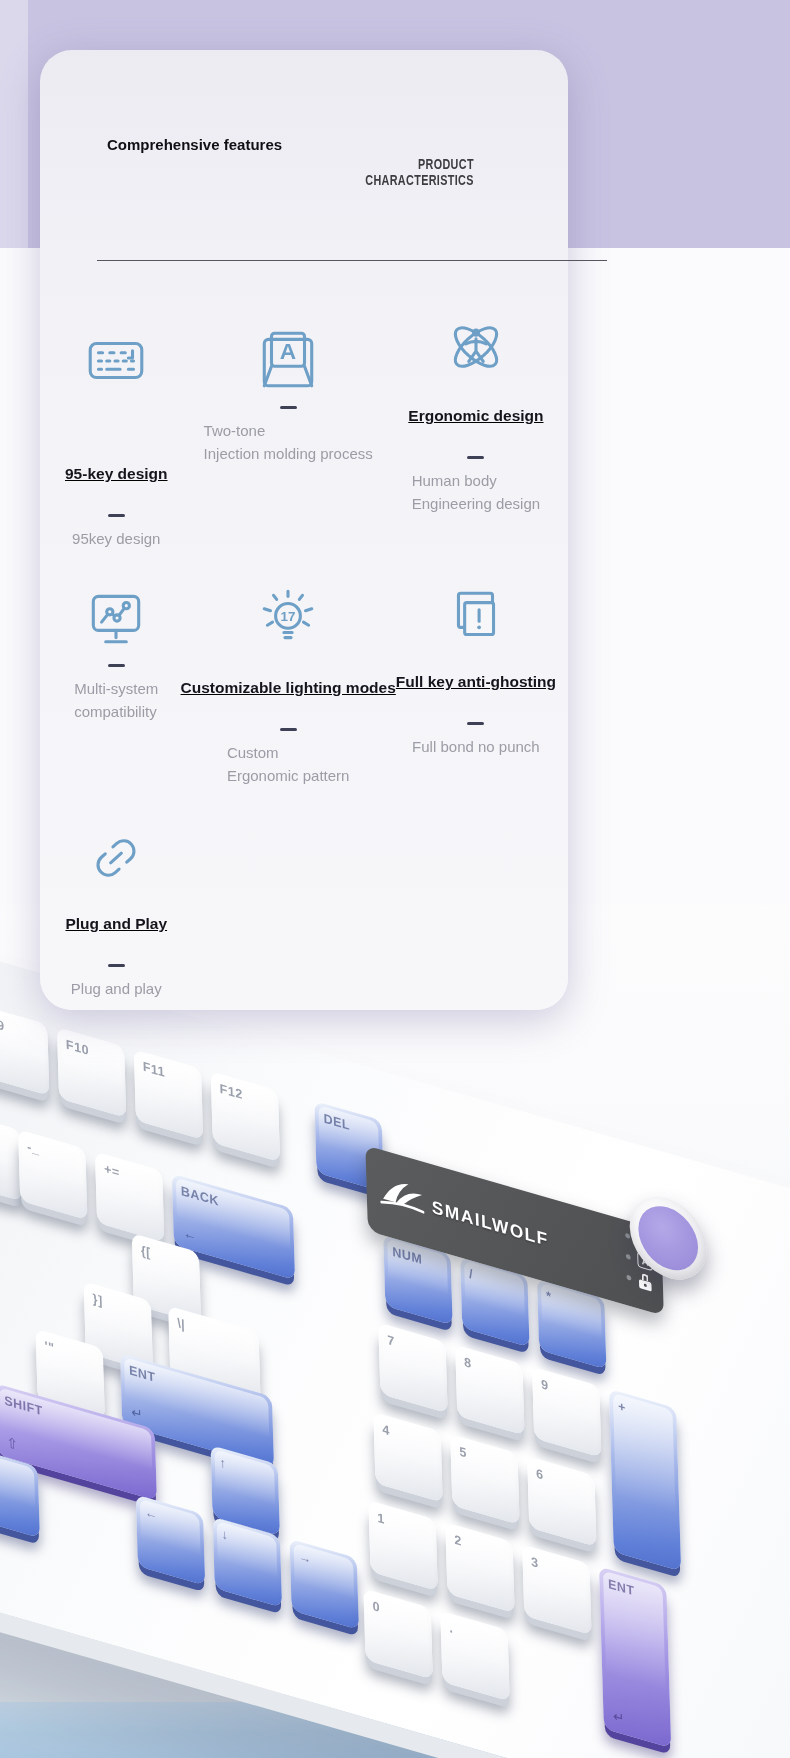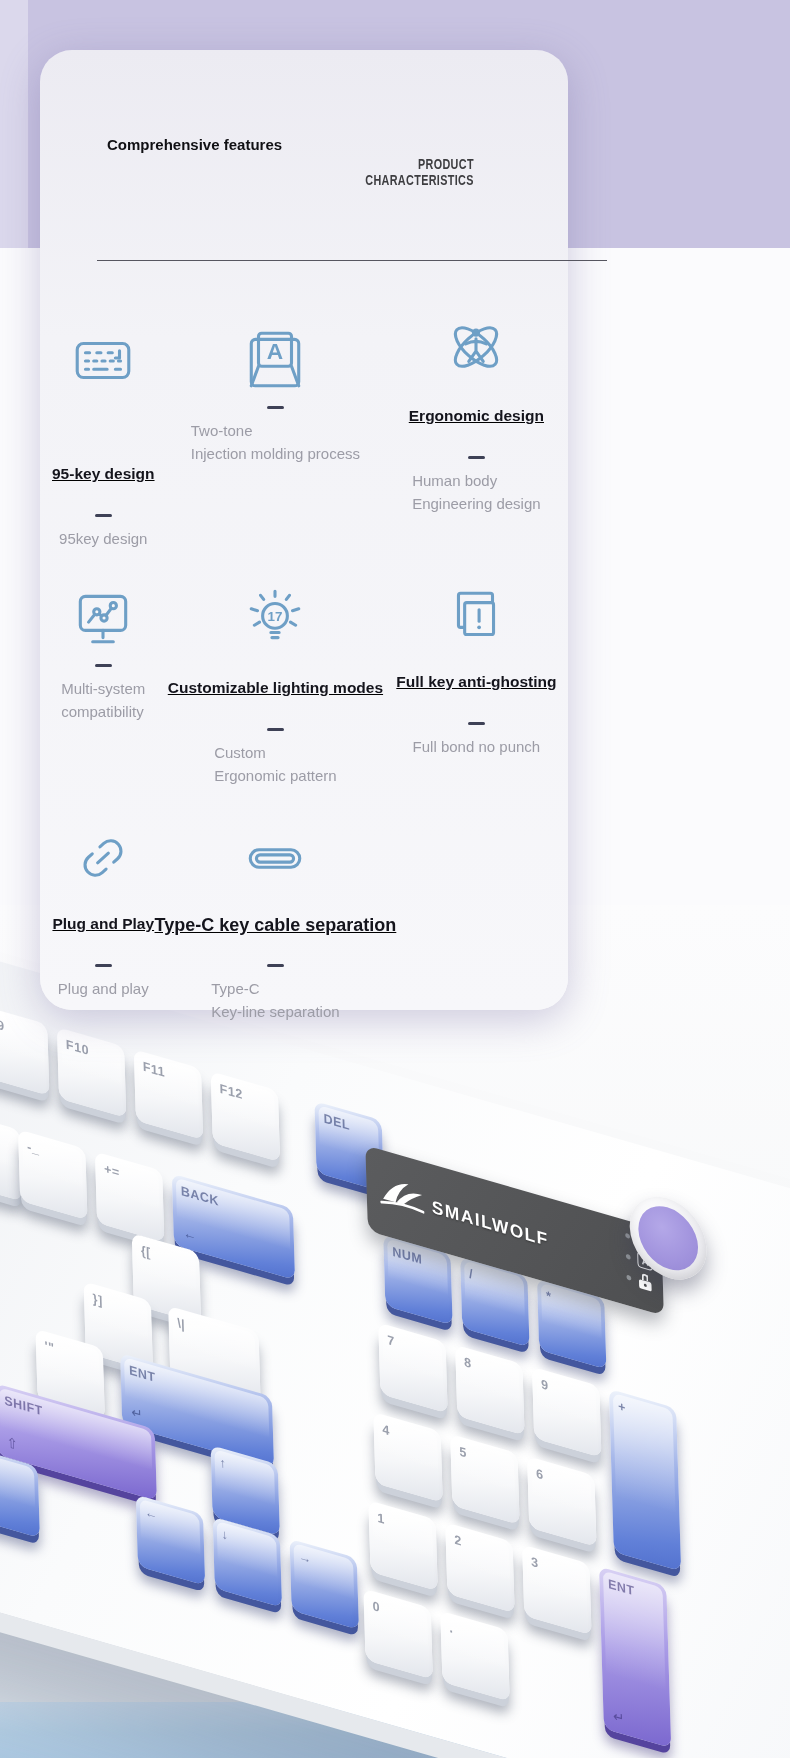--- a/index.html
+++ b/index.html
@@ -373,32 +373,16 @@
         <div class="title-wrap">
             <div class="f-title">Plug and Play</div>
           </div>
         <div class="dash"></div>
         <div class="f-sub">
           <span>Plug and play</span>
           <span></span>
         </div>
       </div>
 
-      <div class="feat r3">
-        <div class="icon-zone">
-            <svg class="ficon" width="66" height="66" viewBox="0 0 64 64">
-          <rect x="8" y="24" width="48" height="17" rx="8.5"></rect>
-          <rect x="14" y="29" width="36" height="7" rx="3.5"></rect>
-        </svg>
-          </div>
-        <div class="title-wrap">
-            <div class="f-title big">Type-C key cable separation</div>
-          </div>
-        <div class="dash"></div>
-        <div class="f-sub">
-          <span>Type-C</span>
-          <span>Key-line separation</span>
-        </div>
-      </div>
 
     </div>
   </div>
 </div>
 
 </body></html>

